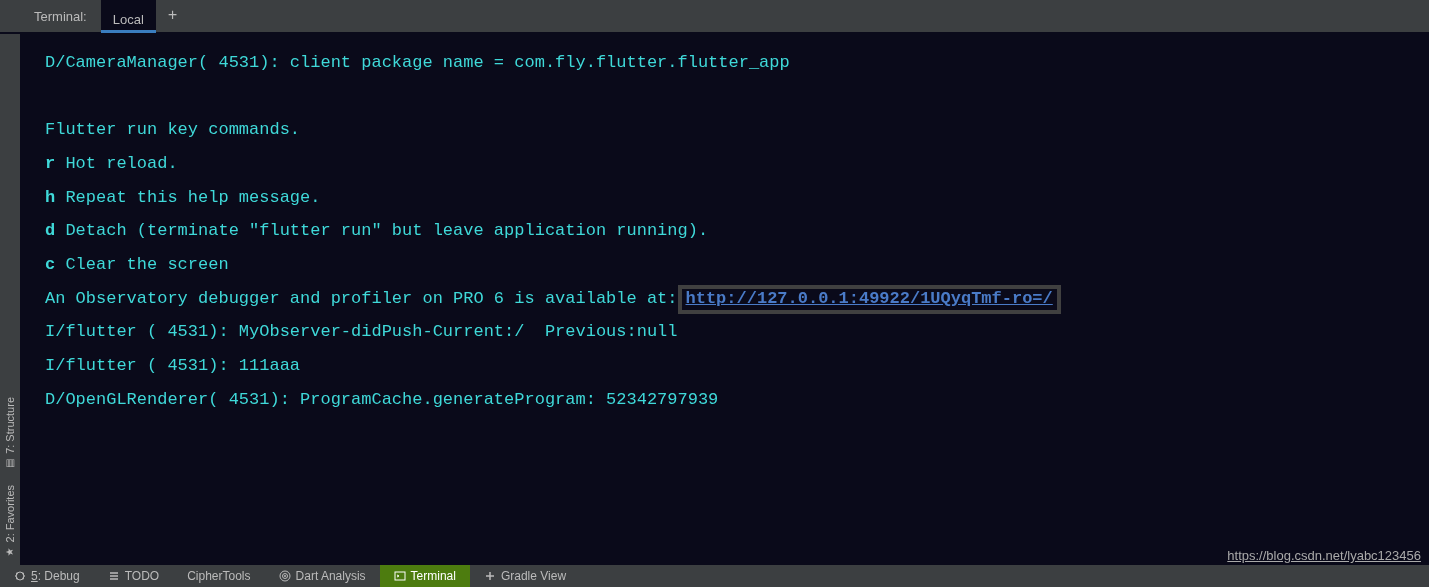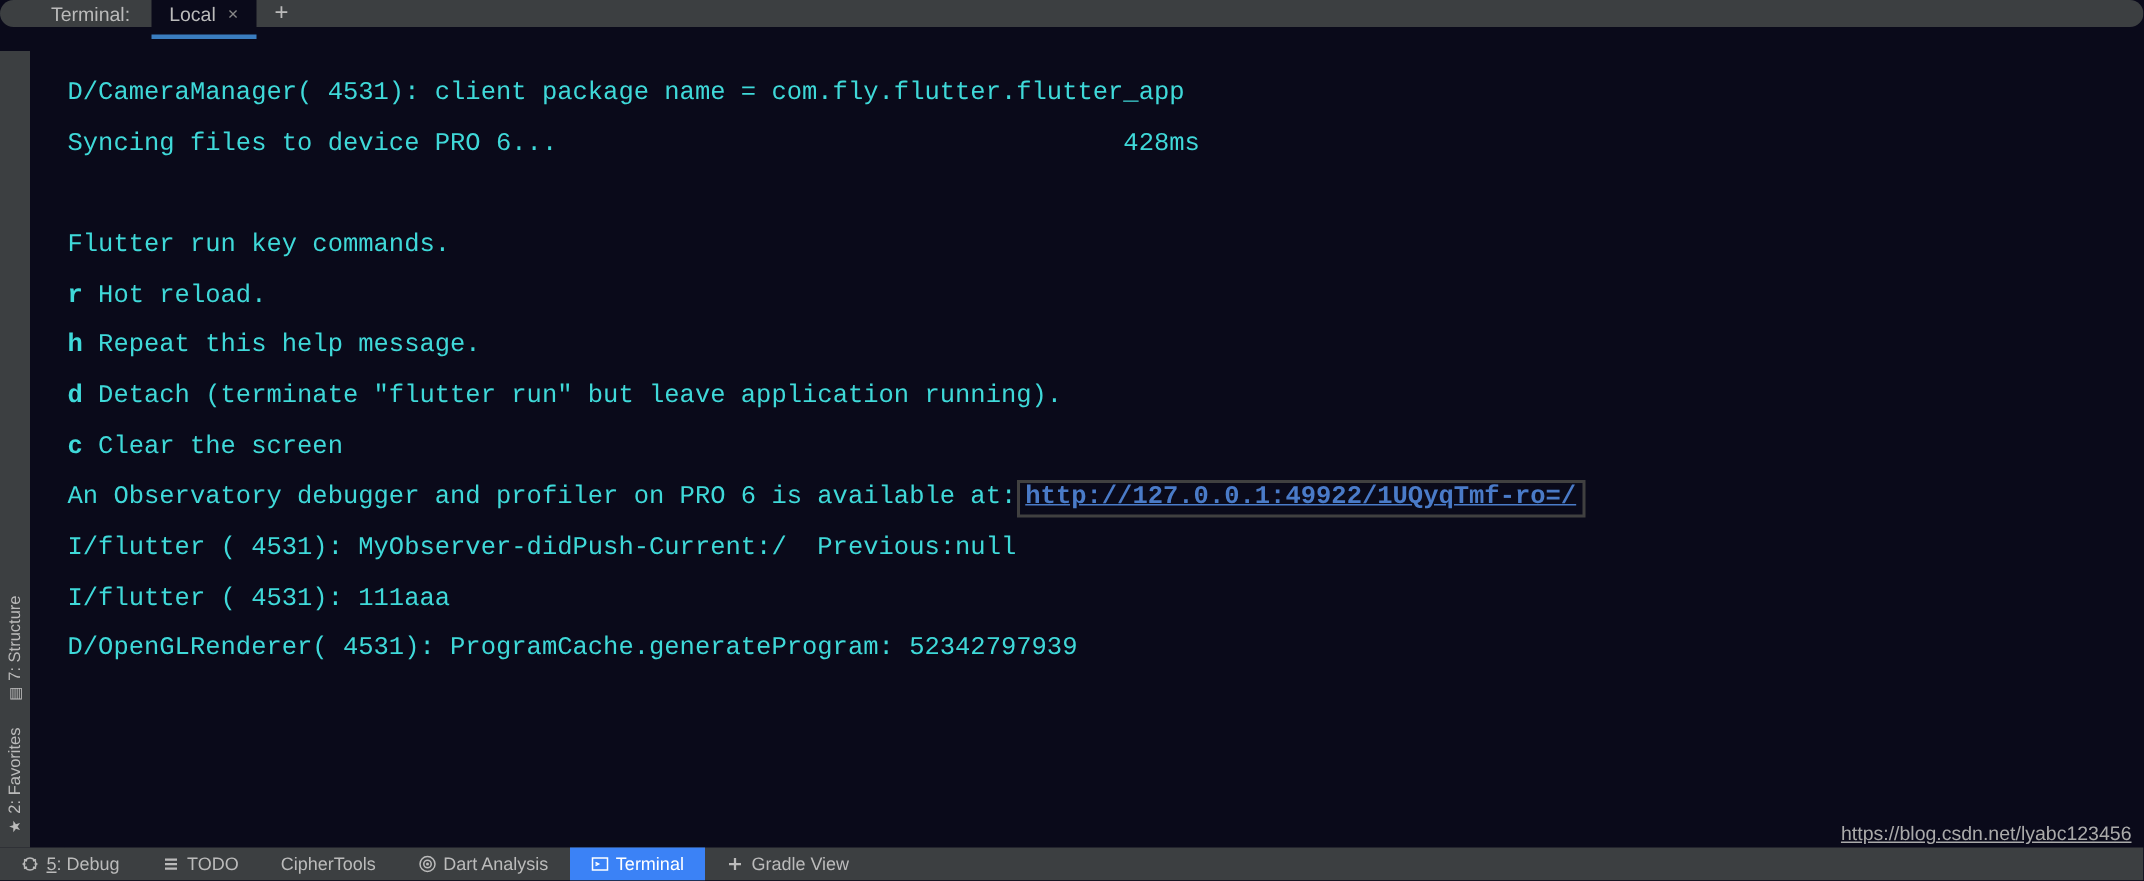--- a/index.html
+++ b/index.html
@@ -37,44 +37,44 @@
   cursor: pointer;
   display: flex;
   align-items: center;
   gap: 4px;
 }
 .sidebar-tab .sb-icon {
   transform: rotate(90deg);
   font-size: 10px;
 }
 .tab-bar {
-  height: 18px;
+  height: 32px;
   background: #3c3f41;
   display: flex;
   align-items: center;
   padding-left: 20px;
-  border-radius: 16px;
 }
 .tab-bar-label {
   color: #bbb;
   font-size: 13px;
   font-family: sans-serif;
   padding: 0 14px;
 }
 .tab {
   height: 34px;
   padding: 13px 12px;
   display: flex;
   align-items: center;
   gap: 8px;
   color: #bbb;
   font-size: 13px;
   font-family: sans-serif;
   cursor: pointer;
   position: relative;
+  flex-direction: column;
 }
 .tab.active {
   background: #0a0a1a;
 }
 .tab.active::after {
   content: '';
   position: absolute;
   bottom: 0;
   left: 0;
   right: 0;
@@ -112,21 +112,21 @@
 .bold {
   font-weight: bold;
 }
 .link {
   color: #4a7bc8;
   text-decoration: underline;
   cursor: pointer;
   font-weight: bold;
 }
 .highlight-box {
-  border: 2px solid #404040;
+  border: 4px solid #404040;
   padding: 1px 4px 3px 4px;
   display: inline-block;
   line-height: 1;
 }
 .bottom-bar {
   position: absolute;
   bottom: 0;
   left: 0;
   right: 0;
   height: 22px;
@@ -139,21 +139,21 @@
   font-size: 12px;
   font-family: sans-serif;
   padding: 0 14px;
   height: 22px;
   display: flex;
   align-items: center;
   gap: 5px;
   cursor: pointer;
 }
 .bottom-item.active {
-  background: #3b82f6;
+  background: #4d7c0f;
   color: #fff;
 }
 .bottom-icon {
   font-size: 11px;
   display: inline-flex;
   align-items: center;
 }
 .watermark {
   position: absolute;
   right: 8px;
@@ -185,21 +185,20 @@
     <span>7: Structure</span>
   </div>
   <div class="sidebar-tab">
     <span class="sb-icon">★</span>
     <span>2: Favorites</span>
   </div>
 </div>
 
 <div class="terminal-body" id="term">
     <div class="line">D/CameraManager( 4531): client package name = com.fly.flutter.flutter_app</div>
-    <div class="line">Syncing files to device PRO 6...                                     428ms</div>
     <div class="line">&nbsp;</div>
     <div class="line">Flutter run key commands.</div>
     <div class="line"><span class="bold">r</span> Hot reload.</div>
     <div class="line"><span class="bold">h</span> Repeat this help message.</div>
     <div class="line"><span class="bold">d</span> Detach (terminate "flutter run" but leave application running).</div>
     <div class="line"><span class="bold">c</span> Clear the screen</div>
     <div class="line">An Observatory debugger and profiler on PRO 6 is available at:<span class="highlight-box"><span class="link">http://127.0.0.1:49922/1UQyqTmf-ro=/</span></span></div>
     <div class="line">I/flutter ( 4531): MyObserver-didPush-Current:/  Previous:null</div>
     <div class="line">I/flutter ( 4531): 111aaa</div>
     <div class="line">D/OpenGLRenderer( 4531): ProgramCache.generateProgram: 52342797939</div>

